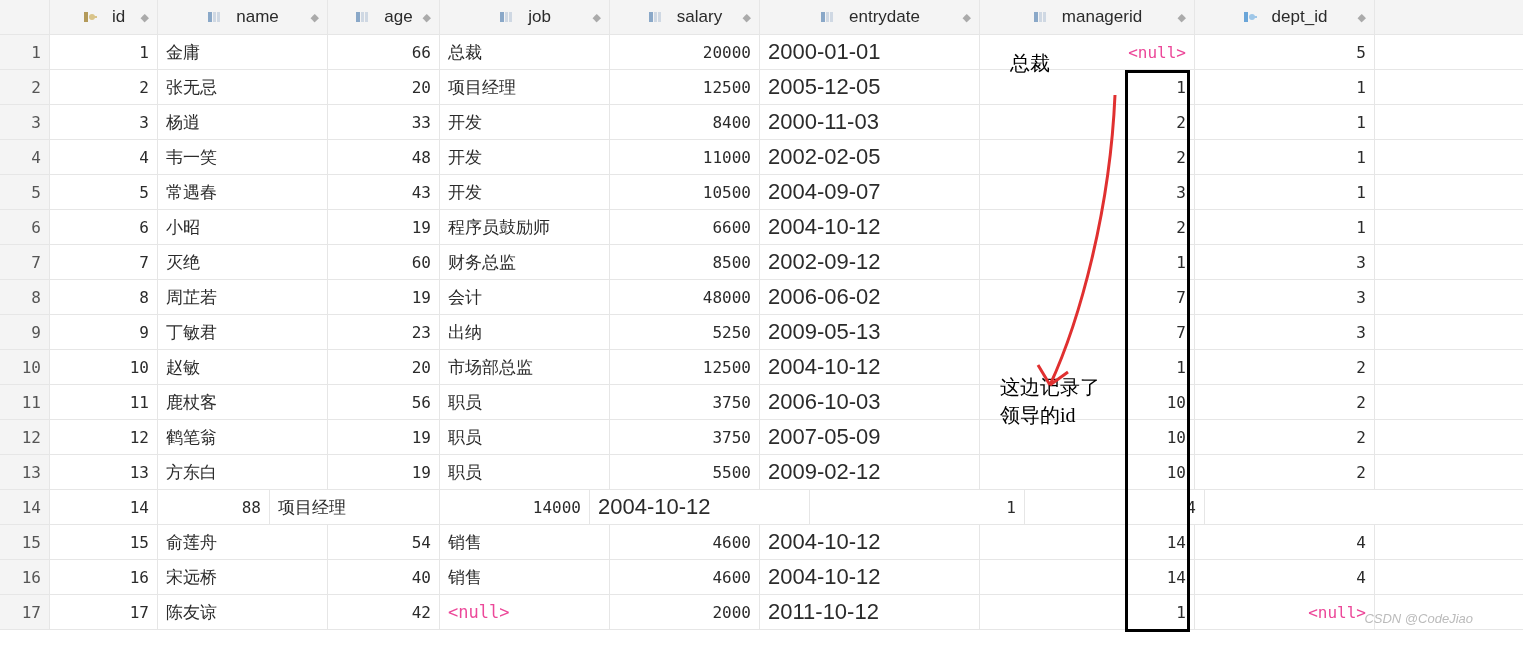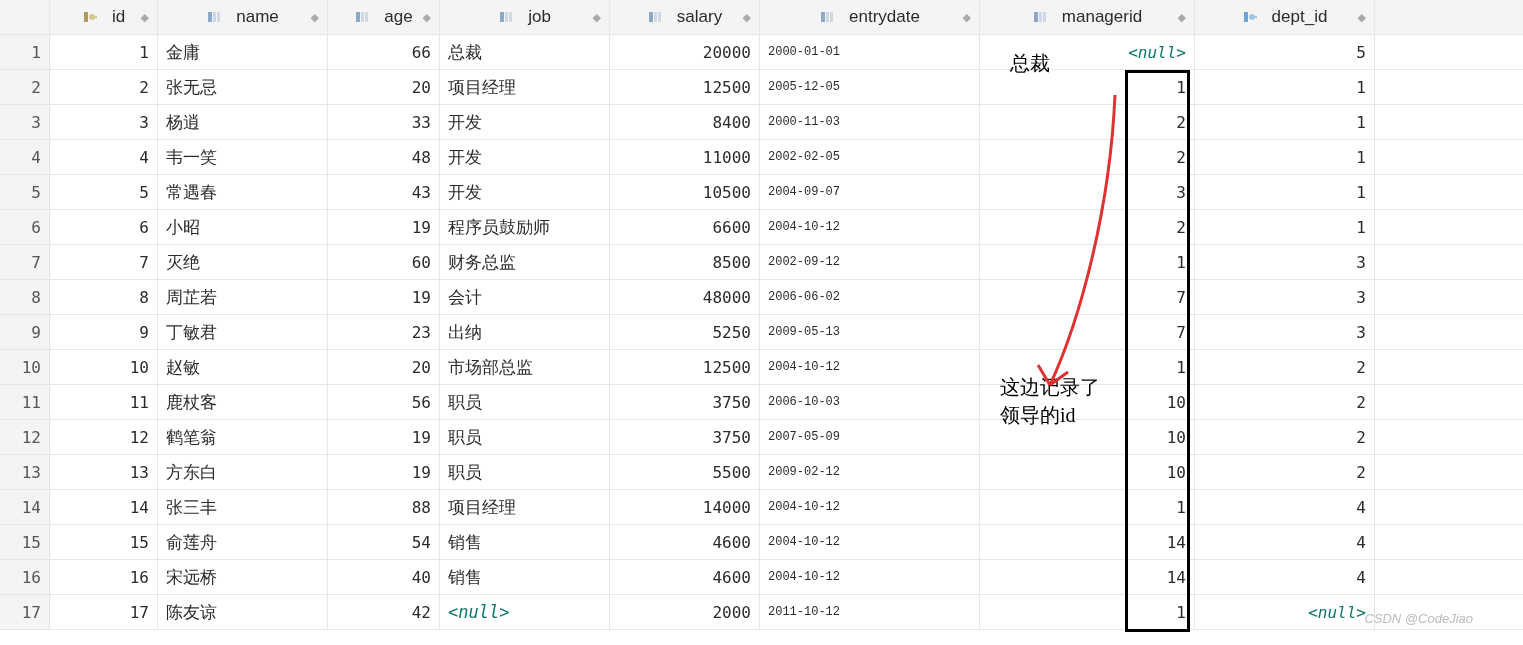--- a/index.html
+++ b/index.html
@@ -5,22 +5,22 @@
   * { box-sizing: border-box; margin: 0; padding: 0; }
   html, body { width: 1523px; height: 645px; font-family: "Helvetica Neue", Arial, sans-serif; font-size: 17px; color: #2b2b2b; background: #fff; overflow: hidden; }
   .grid { position: relative; display: flex; flex-direction: column; width: 100%; }
   .row { display: flex; height: 35px; align-items: stretch; border-bottom: 1px solid #e6e6e6; }
   .header { background: #f4f4f4; font-weight: 500; }
   .cell { display: flex; align-items: center; padding: 0 8px; border-right: 1px solid #e6e6e6; white-space: nowrap; overflow: hidden; }
   .gutter { width: 50px; justify-content: flex-end; background: #f4f4f4; font-family: "Menlo","Consolas",monospace; font-size: 16px; color: #555; }
   .header .gutter { background: #f4f4f4; }
   .num { justify-content: flex-end; font-family: "Menlo","Consolas",monospace; font-size: 16px; }
   .txt { justify-content: flex-start; }
-  .entrydate { justify-content: flex-start; font-family: Liberation Mono, monospace; font-size: 12px; }
-  .nullval { color: #0f766e; font-style: italic; font-family: "Menlo","Consolas",monospace; }
+  .entrydate { justify-content: flex-start; font-family: Liberation Sans, sans-serif; font-size: 22px; }
+  .nullval { color: #ec4899; font-family: "Menlo","Consolas",monospace; }
   .c-id { width: 108px; }
   .c-name { width: 170px; }
   .c-age { width: 112px; }
   .c-job { width: 170px; }
   .c-salary { width: 150px; }
   .c-entrydate { width: 220px; }
   .c-managerid { width: 215px; }
   .c-deptid { width: 180px; }
   .header .cell { justify-content: center; position: relative; }
   .col-label { display: inline-flex; align-items: center; gap: 14px; }
@@ -296,21 +296,20 @@
         <div class="cell c-age num">19</div>
         <div class="cell c-job txt">职员</div>
         <div class="cell c-salary num">5500</div>
         <div class="cell c-entrydate entrydate">2009-02-12</div>
         <div class="cell c-managerid num">10</div>
         <div class="cell c-deptid num">2</div>
       </div>
       <div class="row">
         <div class="cell gutter">14</div>
         <div class="cell c-id num">14</div>
-        <div class="cell c-name txt">张三丰</div>
         <div class="cell c-age num">88</div>
         <div class="cell c-job txt">项目经理</div>
         <div class="cell c-salary num">14000</div>
         <div class="cell c-entrydate entrydate">2004-10-12</div>
         <div class="cell c-managerid num">1</div>
         <div class="cell c-deptid num">4</div>
       </div>
       <div class="row">
         <div class="cell gutter">15</div>
         <div class="cell c-id num">15</div>

